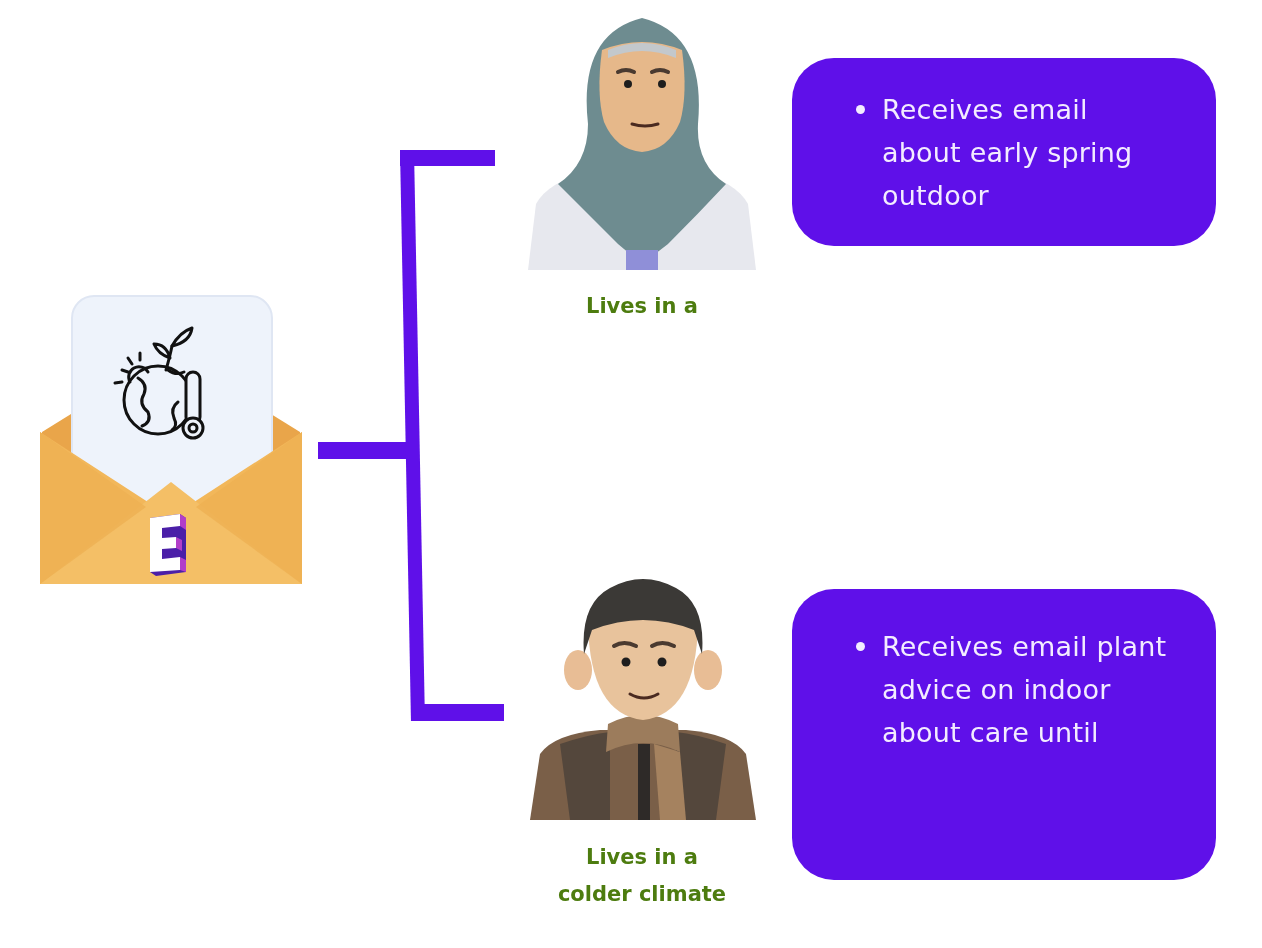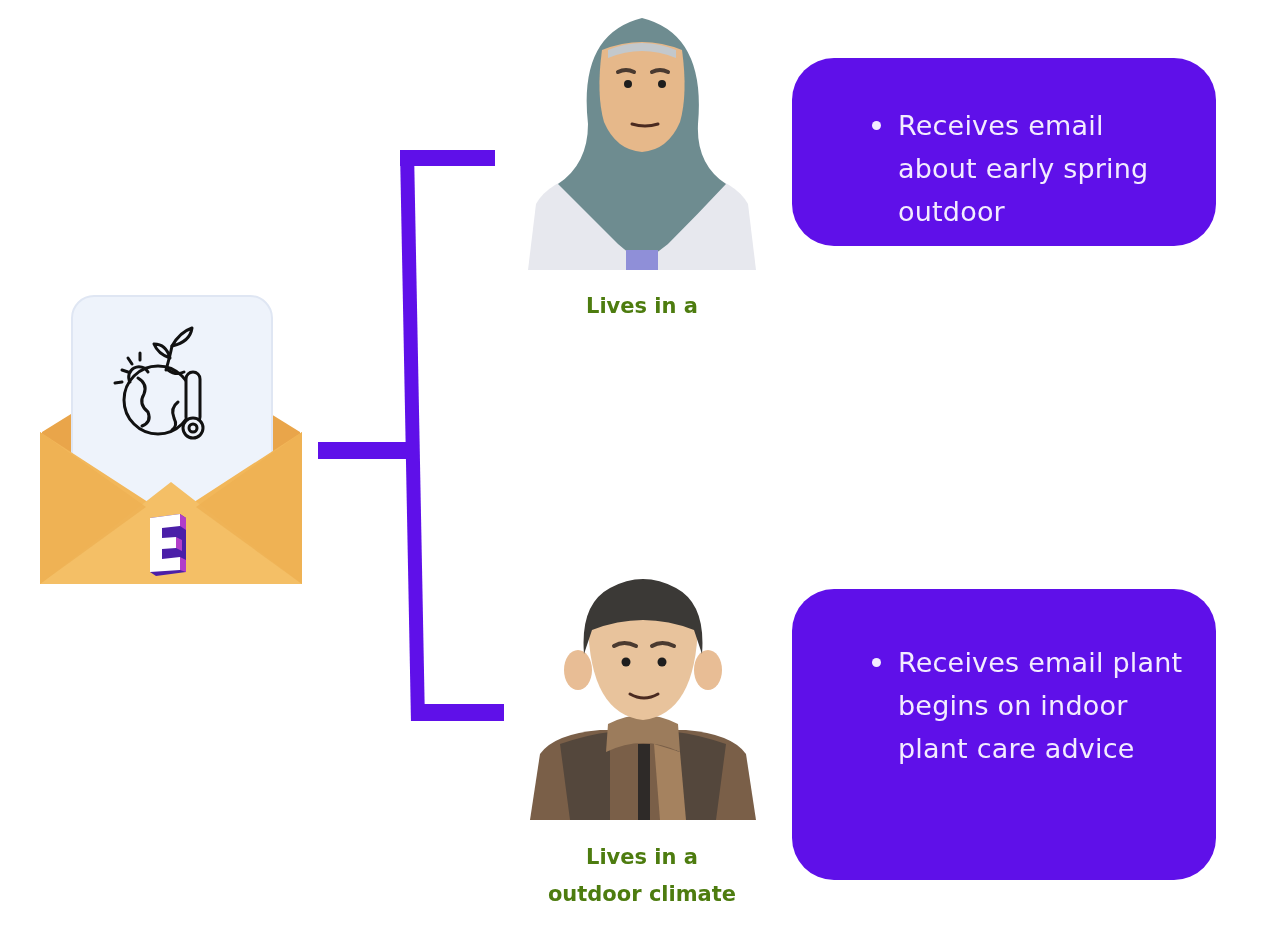--- a/index.html
+++ b/index.html
@@ -1,20 +1,20 @@
 <!DOCTYPE html>
 <html><head>
 <meta charset="utf-8">
 <style>
   html, body { margin:0; padding:0; background:#ffffff; }
   body { width:1262px; height:948px; position:relative; overflow:hidden; font-family:"DejaVu Sans", sans-serif; }
   .abs { position:absolute; }
   .line { position:absolute; background:#5f10e9; }
   .box { position:absolute; background:#5f10e9; border-radius:42px; color:#f3ecff; box-sizing:border-box; }
-  .box ul { margin:16px; padding:0 0 0 90px; list-style:none; }
+  .box ul { margin:0; padding:0 0 0 90px; list-style:none; }
   .box li { position:relative; font-size:27px; line-height:43px; letter-spacing:0.2px; }
   .box li .bullet { position:absolute; left:-26px; top:17px; width:9px; height:9px; border-radius:50%; background:#f3ecff; }
   .label { position:absolute; width:260px; text-align:center; color:#4d7c0f; font-weight:bold; font-size:21px; line-height:37px; }
 </style>
 </head>
 <body>
 
 <div class="abs" style="left:36px; top:292px; width:270px; height:300px;">
   <svg width="270" height="300" viewBox="0 0 270 300">
 
@@ -88,36 +88,36 @@
     <path d="M58 50 Q60 140 113 146 Q166 140 168 50 Q113 30 58 50 Z" fill="#e8c39c"></path>
     <path d="M54 80 Q50 30 80 14 Q113 -4 146 14 Q176 30 172 80 L164 56 Q113 36 62 56 Z" fill="#3b3936"></path>
     <path d="M84 72 q10 -6 22 0 M122 72 q10 -6 22 0" stroke="#4a3a30" stroke-width="4" fill="none" stroke-linecap="round"></path>
     <circle cx="96" cy="88" r="4.5" fill="#1e1e1e"></circle>
     <circle cx="132" cy="88" r="4.5" fill="#1e1e1e"></circle>
     <path d="M100 120 q14 8 28 0" stroke="#4a2a20" stroke-width="3" fill="none" stroke-linecap="round"></path>
   </svg>
 </div>
 <div class="label" style="left:512px; top:839px;">
   <div>Lives in a</div>
-  <div>outdoor climate</div>
+  <div>colder climate</div>
 </div>
 
 <div class="box" style="left:792px; top:58px; width:424px; height:188px; padding-top:30px;">
   <ul>
     <li>
       <span class="bullet"></span>
       <div>Receives email</div>
       <div>about early spring</div>
       <div>outdoor</div>
     </li>
   </ul>
 </div>
 
 <div class="box" style="left:792px; top:589px; width:424px; height:291px; padding-top:36px;">
   <ul>
     <li>
       <span class="bullet"></span>
       <div>Receives email plant</div>
-      <div>begins on indoor</div>
-      <div>plant care advice</div>
+      <div>advice on indoor</div>
+      <div>about care until</div>
     </li>
   </ul>
 </div>
 
 </body></html>

